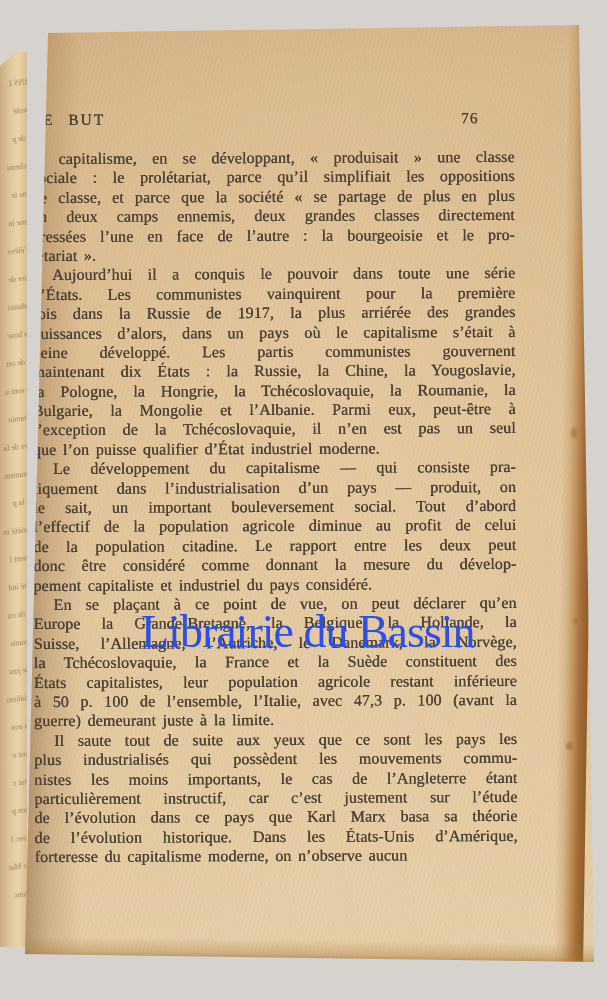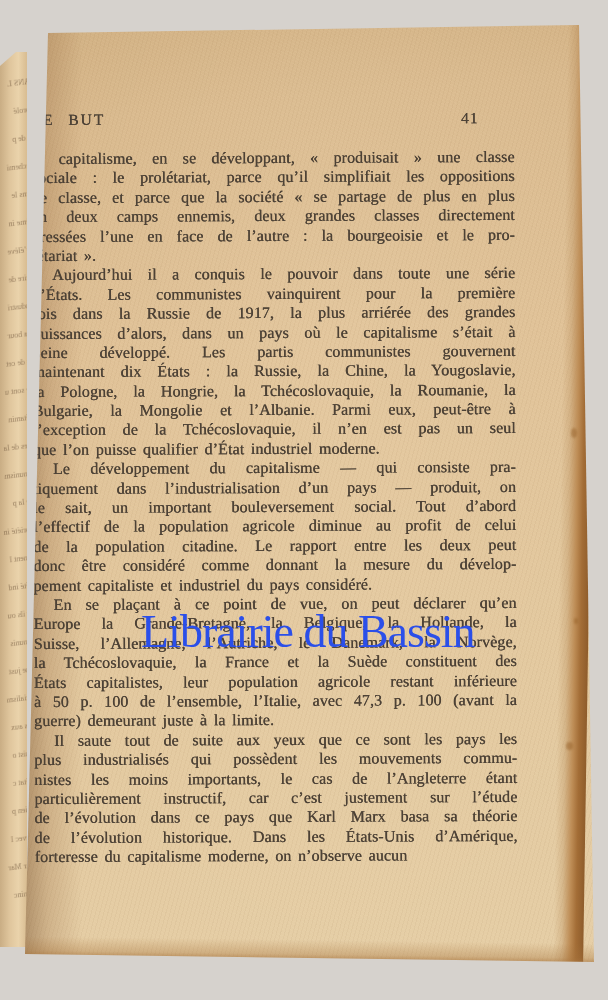--- a/index.html
+++ b/index.html
@@ -136,21 +136,21 @@
     <div id="gutter-shadow"></div>
     <div id="deckle-right"></div>
     <div id="deckle-bottom"></div>
     <div class="fox" style="left:571px;top:428px;width:6px;height:10px;"></div>
     <div class="fox" style="left:574px;top:618px;width:4px;height:6px;"></div>
     <div class="fox" style="left:566px;top:742px;width:7px;height:8px;"></div>
 
     <div id="page-content">
       <div id="page-header">
         <span id="running-title">LE BUT</span>
-        <span id="page-number">41</span>
+        <span id="page-number">76</span>
       </div>
       <div id="text-body">
           <div class="line">le capitalisme, en se développant, « produisait » une classe</div>
           <div class="line">sociale : le prolétariat, parce qu’il simplifiait les oppositions</div>
           <div class="line">de classe, et parce que la société « se partage de plus en plus</div>
           <div class="line">en deux camps ennemis, deux grandes classes directement</div>
           <div class="line">dressées l’une en face de l’autre : la bourgeoisie et le pro-</div>
           <div class="line last">létariat ».</div>
           <div class="line indent">Aujourd’hui il a conquis le pouvoir dans toute une série</div>
           <div class="line">d’États. Les communistes vainquirent pour la première</div>

